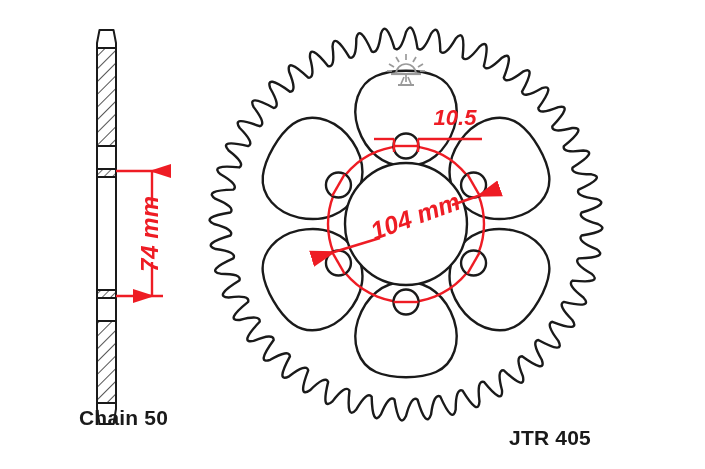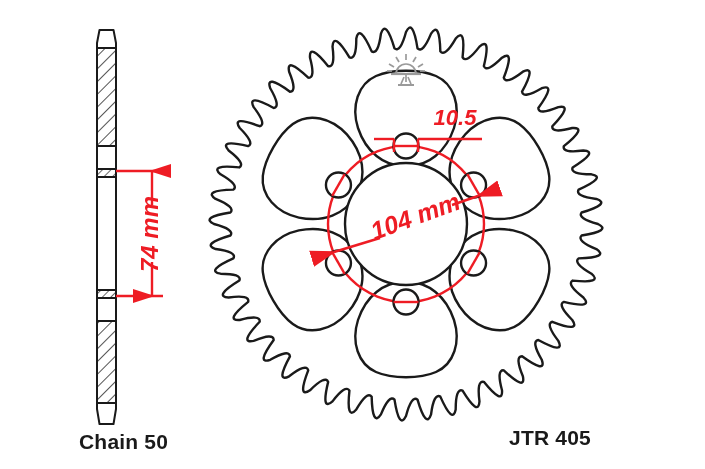--- a/index.html
+++ b/index.html
@@ -30,21 +30,21 @@
     position: absolute;
     font-family: "Liberation Sans", sans-serif;
     font-weight: bold;
     font-size: 21px;
     color: #1a1a1a;
     letter-spacing: 0.2px;
     white-space: nowrap;
   }
   #chain-label {
     left: 79px;
-    top: 430px;
+    top: 406px;
   }
   #part-number-label {
     left: 509px;
     top: 426px;
   }
 </style>
 </head>
 <body>
 
 <div id="page">

